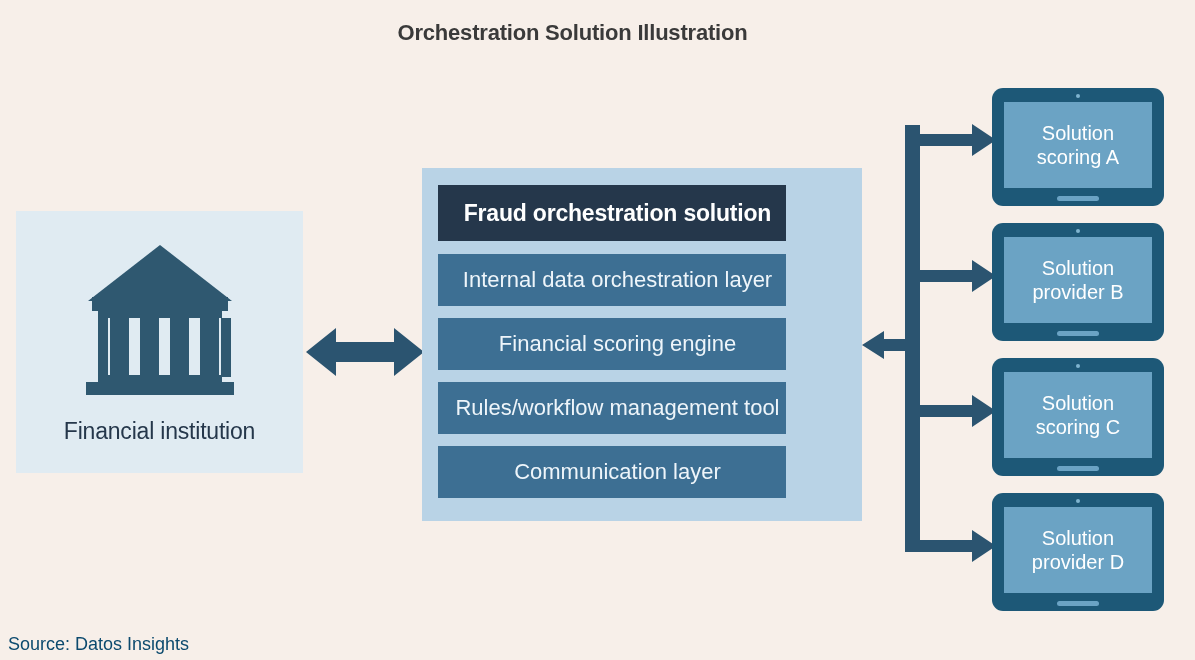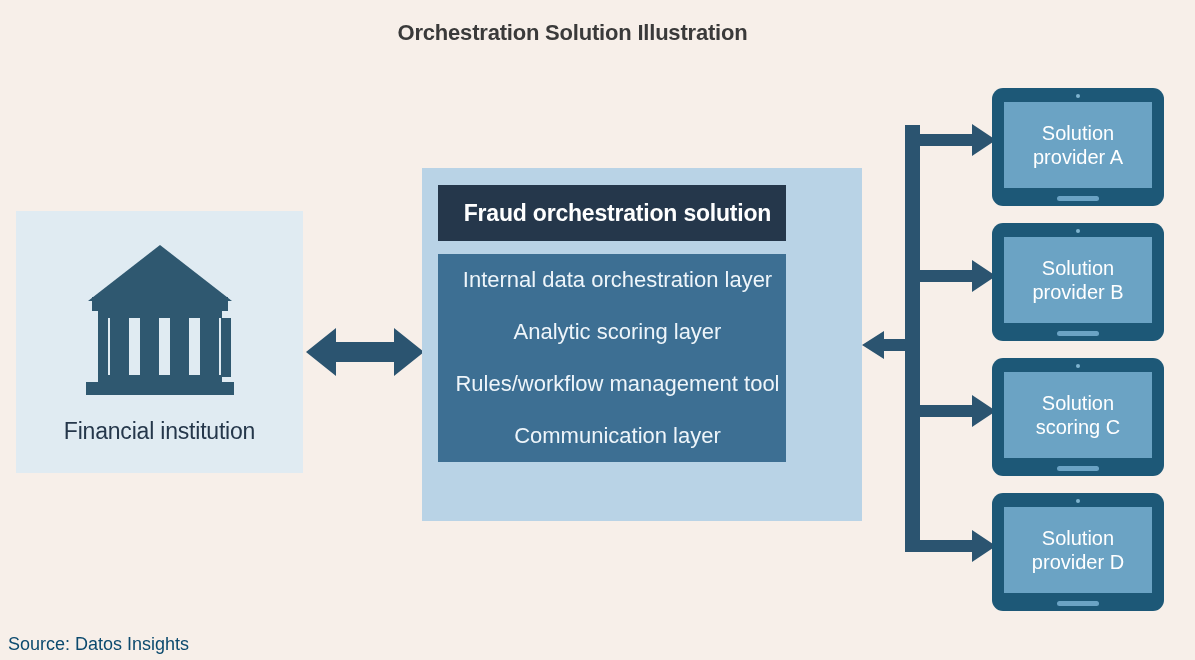--- a/index.html
+++ b/index.html
@@ -97,20 +97,21 @@
     font-size: 23px;
     font-weight: bold;
     letter-spacing: -0.2px;
     margin-bottom: 13px;
   }
   .layer.sub {
     height: 52px;
     background: #3d6f93;
     font-size: 22px;
     font-weight: normal;
+    margin-bottom: 12px;
     color: #eef5fa;
   }
   .layer.sub.last {
     margin-bottom: 0;
   }
 
   
   #branch-arrows {
     position: absolute;
     left: 862px;
@@ -211,21 +212,21 @@
     <div id="fi-label">Financial institution</div>
   </div>
 
   <svg id="double-arrow" viewBox="0 0 118 60">
     <polygon points="0,30 30,6 30,20 88,20 88,6 118,30 88,54 88,40 30,40 30,54" fill="#2b5470"></polygon>
   </svg>
 
   <div id="orch-container">
     <div class="layer header">Fraud orchestration solution</div>
     <div class="layer sub">Internal data orchestration layer</div>
-    <div class="layer sub">Analytic scoring layer</div>
+    <div class="layer sub">Financial scoring engine</div>
     <div class="layer sub">Rules/workflow management tool</div>
     <div class="layer sub last">Communication layer</div>
   </div>
 
   <svg id="branch-arrows" viewBox="0 0 152 480">
     <g fill="#2b5470">
 
       <rect x="43" y="25" width="15" height="427"></rect>
 
       <polygon points="0,245 22,231 22,239 50,239 50,251 22,251 22,259"></polygon>
@@ -238,21 +239,21 @@
 
       <polygon points="43,440 110,440 110,430 134,446 110,462 110,452 43,452"></polygon>
     </g>
   </svg>
 
   <div class="tablet" id="tablet-a">
     <div class="tablet-cam"></div>
     <div class="tablet-screen">
       <span>
         <span>Solution</span><br>
-        <span>provider A</span>
+        <span>scoring A</span>
       </span>
     </div>
     <div class="tablet-home"></div>
   </div>
 
   <div class="tablet" id="tablet-b">
     <div class="tablet-cam"></div>
     <div class="tablet-screen">
       <span>
         <span>Solution</span><br>

